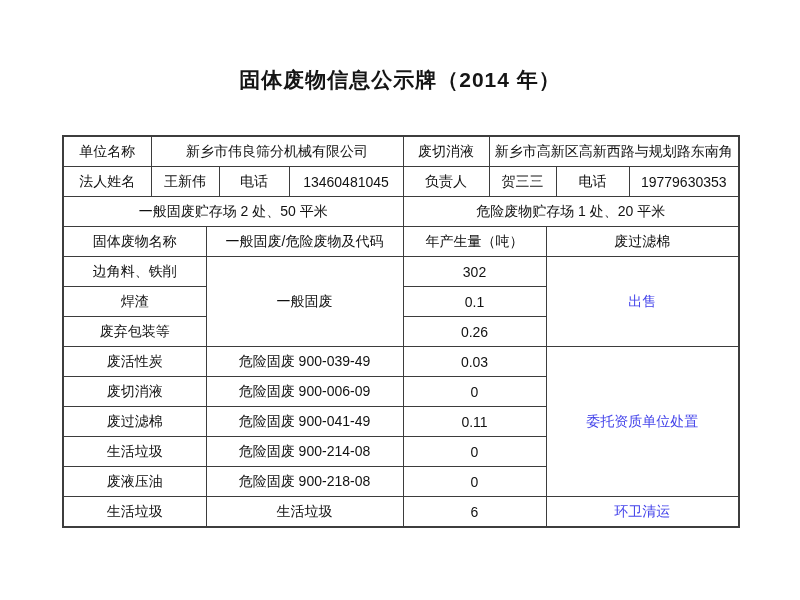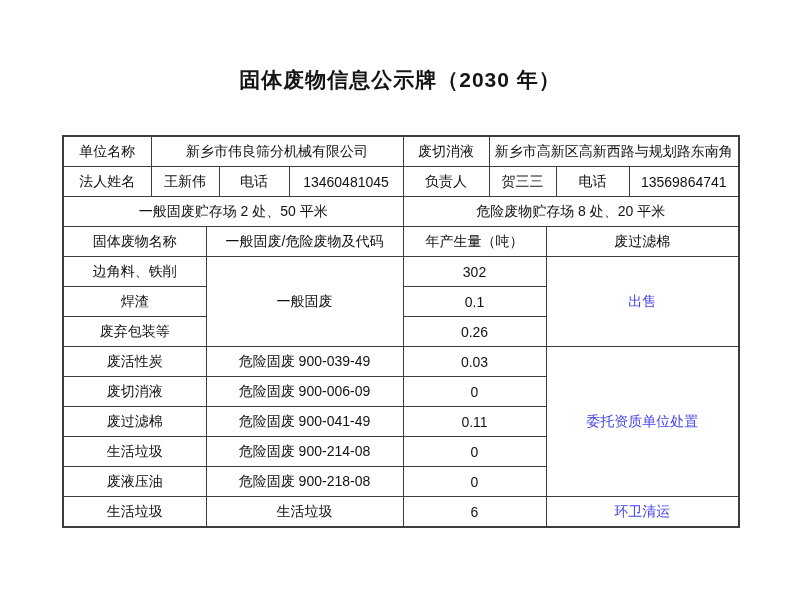--- a/index.html
+++ b/index.html
@@ -51,21 +51,21 @@
   td.dest {
     color: var(--dest-blue, #4343ea);
     font-family: Liberation Mono, monospace;
   }
 </style>
 </head>
 <body>
 
 <div class="page">
 
-  <div class="doc-title">固体废物信息公示牌（2030 年）</div>
+  <div class="doc-title">固体废物信息公示牌（2014 年）</div>
 
   <table class="notice">
     <colgroup>
       <col style="width:88px">
         <col style="width:55px">
         <col style="width:13px">
         <col style="width:70px">
         <col style="width:114px">
       <col style="width:86px">
         <col style="width:57px">
@@ -83,26 +83,26 @@
     </tr>
 
     <tr>
       <td>法人姓名</td>
       <td colspan="2">王新伟</td>
       <td>电话</td>
       <td>13460481045</td>
       <td>负责人</td>
       <td colspan="2">贺三三</td>
       <td>电话</td>
-      <td>13569864741</td>
+      <td>19779630353</td>
     </tr>
 
     <tr>
       <td colspan="5">一般固废贮存场 2 处、50 平米</td>
-      <td colspan="5">危险废物贮存场 8 处、20 平米</td>
+      <td colspan="5">危险废物贮存场 1 处、20 平米</td>
     </tr>
 
     <tr>
       <td colspan="2">固体废物名称</td>
       <td colspan="3">一般固废/危险废物及代码</td>
       <td colspan="2">年产生量（吨）</td>
       <td colspan="3">废过滤棉</td>
     </tr>
 
     <tr>

